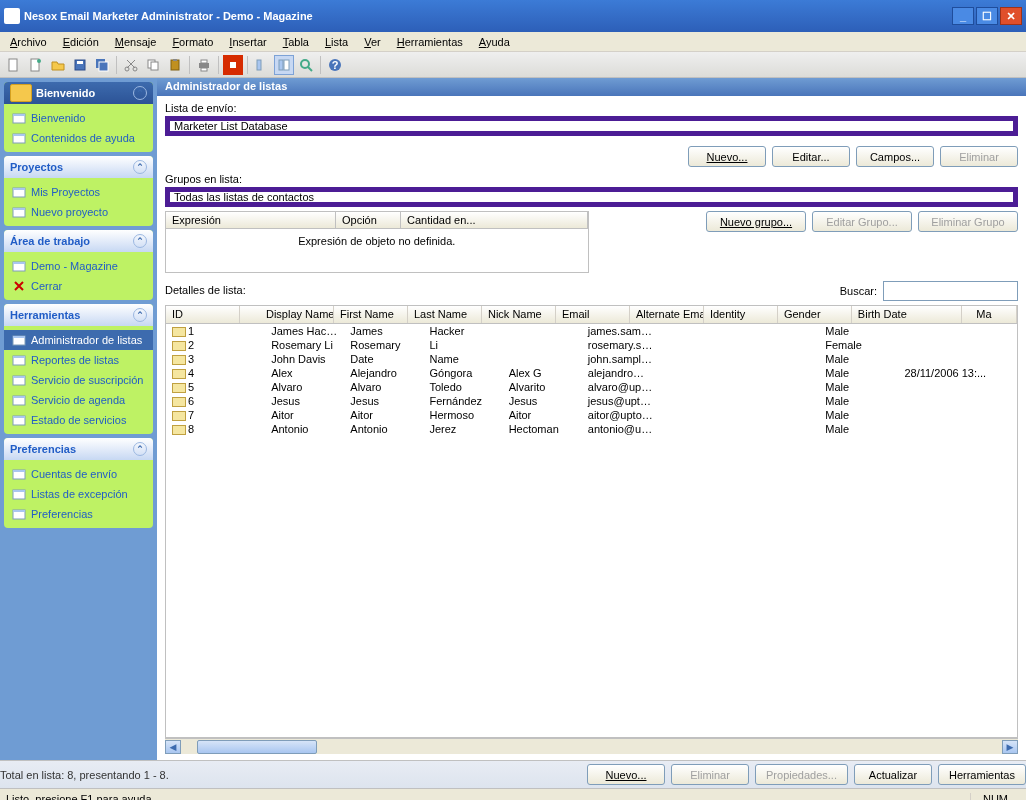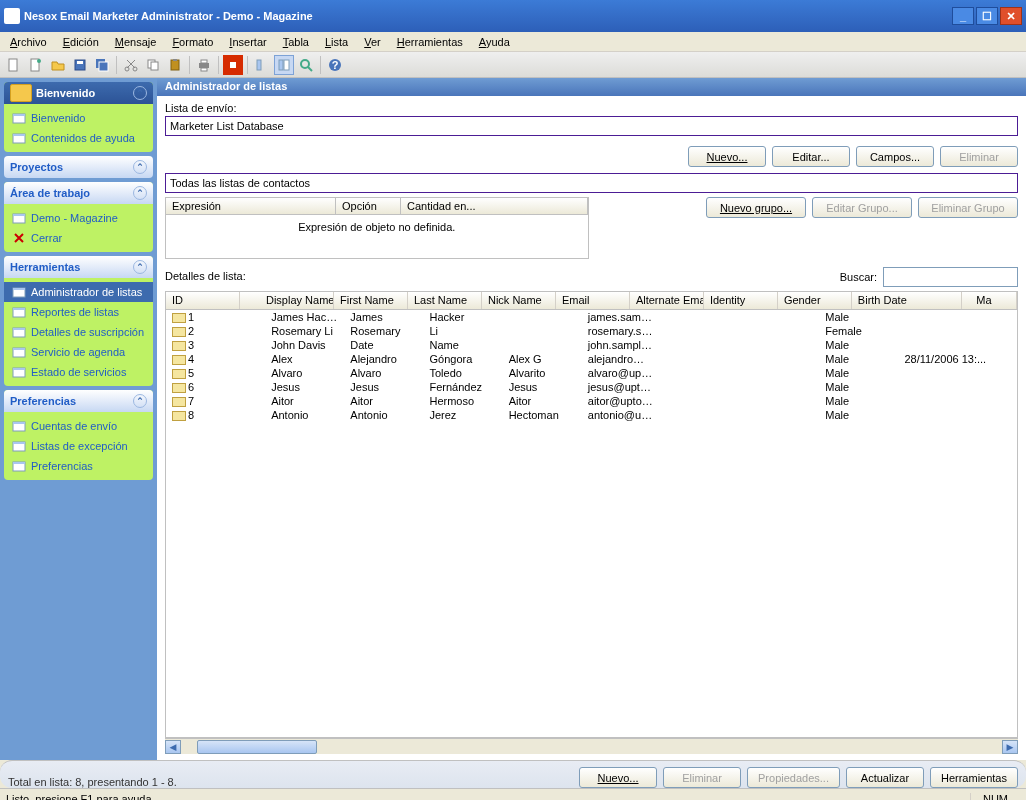--- a/index.html
+++ b/index.html
@@ -33,21 +33,21 @@
 .panel-body { padding: 4px 0; }
 .panel-item { display: flex; align-items: center; padding: 3px 8px; color: #215dc6; cursor: pointer; gap: 5px; }
 .panel-item.selected { background: #3d6bae; color: #fff; }
 .panel-item .pic { width: 14px; height: 14px; flex-shrink: 0; }
 
 .main { flex: 1; background: #fff; display: flex; flex-direction: column; overflow: hidden; }
 .main-head { height: 18px; background: linear-gradient(to bottom, #6f9cd3, #4a75ba); color: #fff; font-weight: bold; padding: 2px 8px; }
 .main-content { flex: 1; padding: 6px 8px; display: flex; flex-direction: column; overflow: hidden; }
 .form-row { margin-bottom: 4px; }
 .form-label { color: #000; margin-bottom: 2px; }
-.text-input { width: 100%; height: 20px; border: 1px solid #4c1d95; padding: 2px 4px; background: #fff; }
+.text-input { width: 100%; height: 20px; border: 5px solid #4c1d95; padding: 2px 4px; background: #fff; }
 .btn-row { display: flex; gap: 6px; justify-content: flex-end; margin: 6px 0; }
 .btn { min-width: 78px; height: 21px; background: linear-gradient(to bottom, #fff, #ece9d8); border: 1px solid #7f9db9; border-radius: 3px; cursor: pointer; padding: 0 10px; }
 .btn:disabled { color: #a0a0a0; cursor: default; }
 .btn .u { text-decoration: underline; }
 
 .expr-area { display: flex; gap: 8px; }
 .expr-table { flex: 1; max-width: 562px; border: 1px solid #c0c0c0; height: 62px; }
 .expr-head { display: flex; background: linear-gradient(to bottom, #fff, #ece9d8); border-bottom: 1px solid #c0c0c0; }
 .expr-head .eh { padding: 2px 6px; border-right: 1px solid #c0c0c0; }
 .expr-body { text-align: center; padding: 6px; color: #000; }
@@ -66,21 +66,21 @@
 .dt-row { display: flex; height: 14px; align-items: center; }
 .dt-row .dc { padding: 0 6px; overflow: hidden; white-space: nowrap; text-overflow: ellipsis; }
 .dt-row .row-ic { width: 14px; height: 10px; background: #f5e6a0; border: 1px solid #c0a040; margin-right: 2px; display: inline-block; vertical-align: middle; }
 .hscroll { height: 16px; background: #ece9d8; border-top: 1px solid #c0c0c0; position: relative; display: flex; align-items: center; }
 .hscroll .thumb { width: 120px; height: 14px; background: linear-gradient(to bottom,#d6e4f8,#a9c6f0); border: 1px solid #7f9db9; margin-left: 16px; border-radius: 2px; cursor: pointer; }
 .hscroll .arrow { width: 16px; height: 14px; background: linear-gradient(to bottom,#d6e4f8,#a9c6f0); border: 1px solid #7f9db9; display: flex; align-items: center; justify-content: center; cursor: pointer; font-size: 9px; color: #3d6bae; }
 .hscroll .arrow.right { margin-left: auto; }
 
 .c-id { width: 80px; } .c-dn { width: 80px; margin-left: 20px; } .c-fn { width: 80px; } .c-ln { width: 80px; } .c-nn { width: 80px; } .c-em { width: 80px; } .c-ae { width: 80px; } .c-idn { width: 80px; } .c-g { width: 80px; } .c-bd { width: 120px; } .c-m { width: 50px; margin-left: 8px; }
 
-.footer1 { height: 28px; background: linear-gradient(to bottom, #e8ecf4, #dde4ee); border-top: 1px solid #c0c0c0; display: flex; align-items: flex-end; padding: 0 8px; border-radius: 12px; }
+.footer1 { height: 28px; background: linear-gradient(to bottom, #e8ecf4, #dde4ee); border-top: 1px solid #c0c0c0; display: flex; align-items: center; padding: 0 0; }
 .footer1 .summary { flex: 1; color: #333; }
 .footer1 .btn-row { margin: 0; }
 
 .statusbar { height: 20px; background: #ece9d8; border-top: 1px solid #c0c0c0; display: flex; align-items: center; padding: 0 6px; }
 .statusbar .s-left { flex: 1; }
 .statusbar .s-cell { padding: 0 12px; border-left: 1px solid #d4d0c8; }
 
 .detail-section { display: flex; flex-direction: column; flex: 1; overflow: hidden; }
 </style>
 </head>
@@ -220,20 +220,36 @@
               </svg></span>
             <span>Contenidos de ayuda</span>
           </div>
         </div>
       </div>
       <div class="panel">
         <div class="panel-head">
           <span>Proyectos</span>
           <div class="chev">⌃</div>
         </div>
+        <div class="panel-body">
+          <div class="panel-item">
+            <span class="pic"><svg width="14" height="14" viewBox="0 0 14 14">
+                <rect x="1" y="3" width="12" height="9" fill="#fff" stroke="#7f9db9"></rect>
+                <rect x="1" y="3" width="12" height="2" fill="#a9c6f0"></rect>
+              </svg></span>
+            <span>Mis Proyectos</span>
+          </div>
+          <div class="panel-item">
+            <span class="pic"><svg width="14" height="14" viewBox="0 0 14 14">
+                <rect x="1" y="3" width="12" height="9" fill="#fff" stroke="#7f9db9"></rect>
+                <rect x="1" y="3" width="12" height="2" fill="#a9c6f0"></rect>
+              </svg></span>
+            <span>Nuevo proyecto</span>
+          </div>
+        </div>
       </div>
       <div class="panel">
         <div class="panel-head">
           <span>Área de trabajo</span>
           <div class="chev">⌃</div>
         </div>
         <div class="panel-body">
           <div class="panel-item">
             <span class="pic"><svg width="14" height="14" viewBox="0 0 14 14">
                 <rect x="1" y="3" width="12" height="9" fill="#fff" stroke="#7f9db9"></rect>
@@ -267,21 +283,21 @@
                 <rect x="1" y="3" width="12" height="9" fill="#fff" stroke="#7f9db9"></rect>
                 <rect x="1" y="3" width="12" height="2" fill="#a9c6f0"></rect>
               </svg></span>
             <span>Reportes de listas</span>
           </div>
           <div class="panel-item">
             <span class="pic"><svg width="14" height="14" viewBox="0 0 14 14">
                 <rect x="1" y="3" width="12" height="9" fill="#fff" stroke="#7f9db9"></rect>
                 <rect x="1" y="3" width="12" height="2" fill="#a9c6f0"></rect>
               </svg></span>
-            <span>Detalles de suscripción</span>
+            <span>Servicio de suscripción</span>
           </div>
           <div class="panel-item">
             <span class="pic"><svg width="14" height="14" viewBox="0 0 14 14">
                 <rect x="1" y="3" width="12" height="9" fill="#fff" stroke="#7f9db9"></rect>
                 <rect x="1" y="3" width="12" height="2" fill="#a9c6f0"></rect>
               </svg></span>
             <span>Servicio de agenda</span>
           </div>
           <div class="panel-item">
             <span class="pic"><svg width="14" height="14" viewBox="0 0 14 14">
@@ -330,20 +346,21 @@
         <div class="form-label">Lista de envío:</div>
         <input class="text-input" value="Marketer List Database" style="">
       </div>
       <div class="btn-row">
         <button class="btn"><span class="u">Nuevo...</span></button>
         <button class="btn"><span>Editar...</span></button>
         <button class="btn"><span>Campos...</span></button>
         <button class="btn" disabled=""><span>Eliminar</span></button>
       </div>
       <div class="form-row">
+        <div class="form-label">Grupos en lista:</div>
         <input class="text-input" value="Todas las listas de contactos" style="">
       </div>
       <div class="expr-area">
         <div class="expr-table">
           <div class="expr-head">
             <div class="eh" style="width:170px">Expresión</div>
             <div class="eh" style="width:65px">Opción</div>
             <div class="eh" style="flex:1">Cantidad en...</div>
           </div>
           <div class="expr-body">Expresión de objeto no definida.</div>

